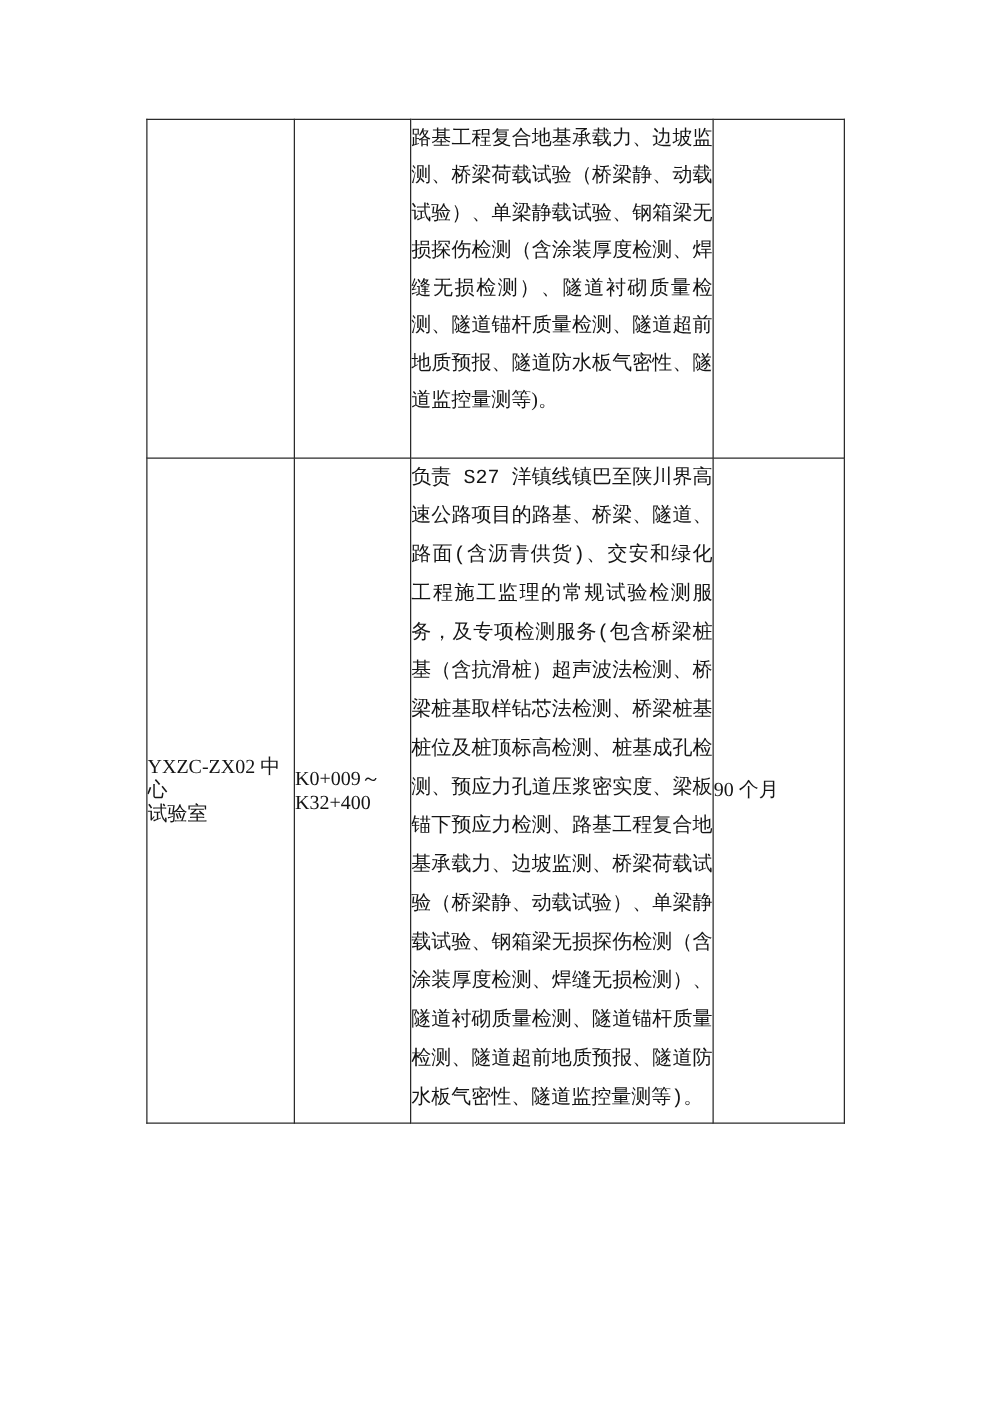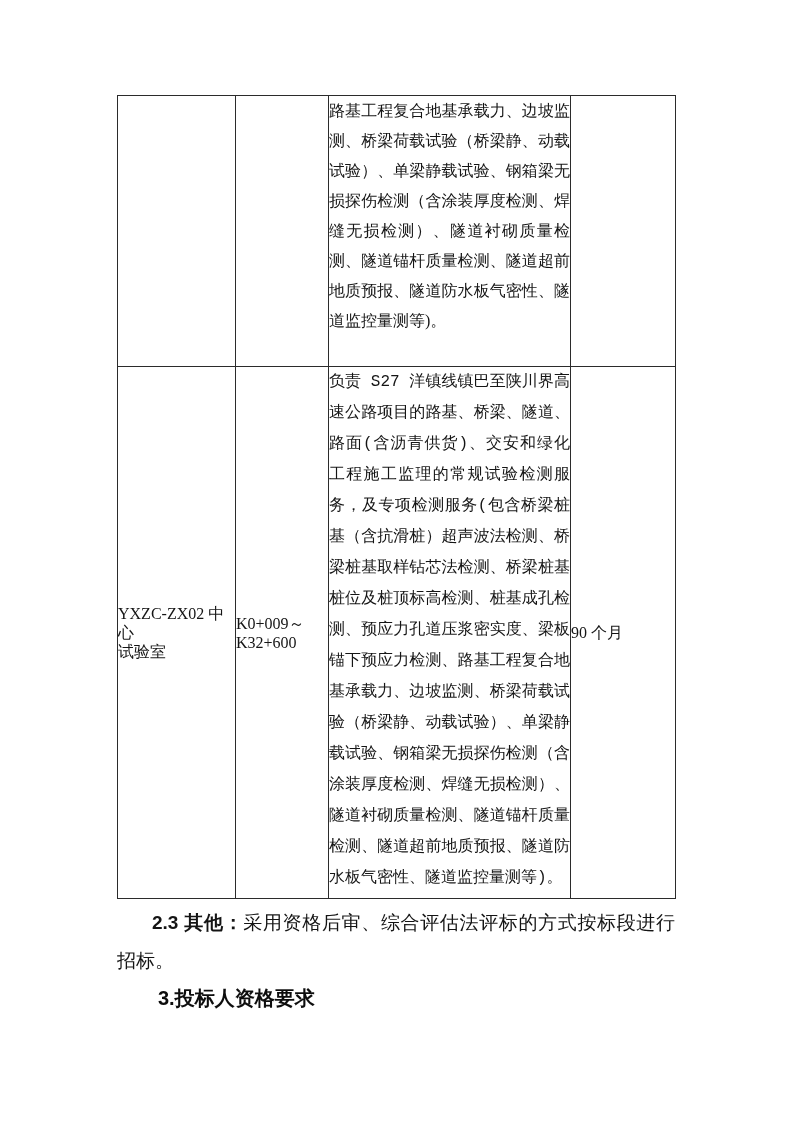--- a/index.html
+++ b/index.html
@@ -98,28 +98,22 @@
         <td class="cell-desc row1">路基工程复合地基承载力、边坡监测、桥梁荷载试验（桥梁静、动载试验）、单梁静载试验、钢箱梁无损探伤检测（含涂装厚度检测、焊缝无损检测）、隧道衬砌质量检测、隧道锚杆质量检测、隧道超前地质预报、隧道防水板气密性、隧道监控量测等)。</td>
         <td class="cell-center"></td>
       </tr>
       <tr>
         <td class="cell-center" style="height:531px;">
           <div>YXZC-ZX02 中心</div>
           <div>试验室</div>
         </td>
         <td class="cell-center">
           <div>K0+009～</div>
-          <div>K32+600</div>
+          <div>K32+400</div>
         </td>
         <td class="cell-desc row2">负责 S27 洋镇线镇巴至陕川界高速公路项目的路基、桥梁、隧道、路面(含沥青供货)、交安和绿化工程施工监理的常规试验检测服务，及专项检测服务(包含桥梁桩基（含抗滑桩）超声波法检测、桥梁桩基取样钻芯法检测、桥梁桩基桩位及桩顶标高检测、桩基成孔检测、预应力孔道压浆密实度、梁板锚下预应力检测、路基工程复合地基承载力、边坡监测、桥梁荷载试验（桥梁静、动载试验）、单梁静载试验、钢箱梁无损探伤检测（含涂装厚度检测、焊缝无损检测）、隧道衬砌质量检测、隧道锚杆质量检测、隧道超前地质预报、隧道防水板气密性、隧道监控量测等)。</td>
         <td class="cell-center">90 个月</td>
       </tr>
     </tbody>
   </table>
 
-  <div class="body-text">
-    <p class="clause">
-      <span class="clause-label">2.3 其他：</span><span>采用资格后审、综合评估法评标的方式按标段进行招标。</span>
-    </p>
-    <h3 class="qual-heading">3.投标人资格要求</h3>
-  </div>
 
 </div>
 
 </body></html>

